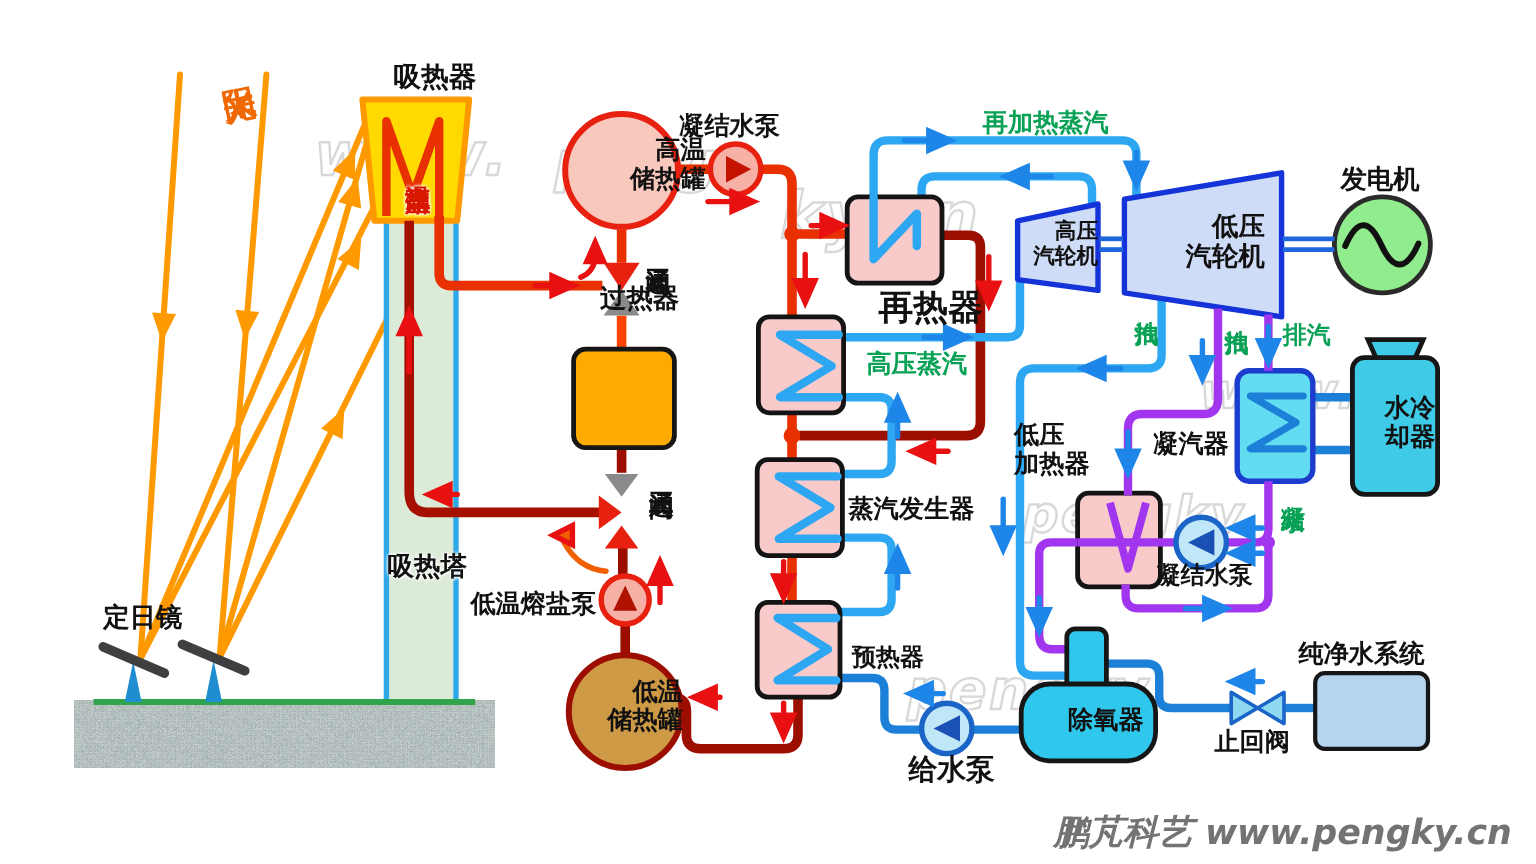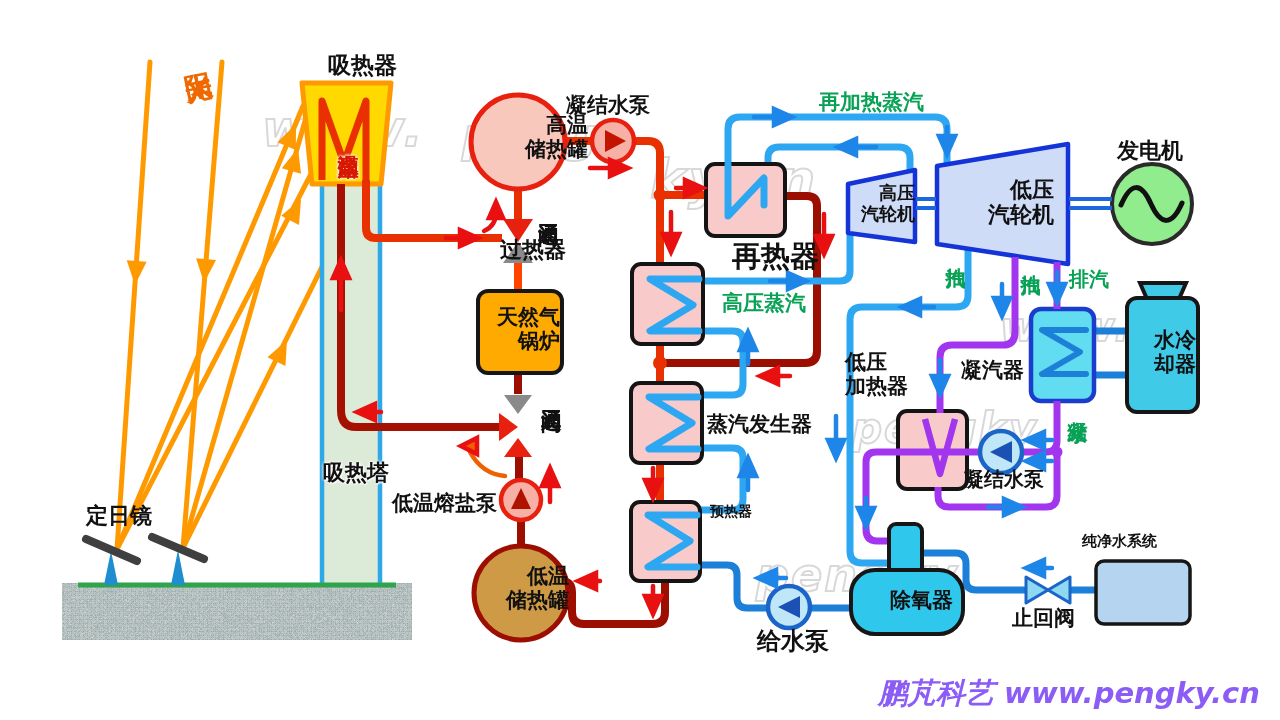--- a/index.html
+++ b/index.html
@@ -10,21 +10,21 @@
   .lbl span{display:block;}
   .ctr{text-align:right;}
   .vert{writing-mode:vertical-rl;text-orientation:upright;letter-spacing:1px;}
   .green{color:#08a155;}
   .red{color:#d81800;text-shadow:0 0 3px #fff,0 0 3px #fff;}
   .orange{color:#f06800;}
   .halo{text-shadow:0 0 3px #fff,0 0 3px #fff,1px 1px 2px #fff;}
   .ghost{position:absolute;color:#8a8a8a;opacity:.38;font-weight:bold;font-style:italic;
          letter-spacing:2px;-webkit-text-stroke:2px #9a9a9a;color:transparent;}
   .title{position:absolute;left:84px;top:672px;font-size:29px;font-weight:bold;color:#0a0a0a;}
-  .brand{position:absolute;left:878px;top:674px;font-size:29px;font-weight:bold;font-style:italic;color:#8b5cf6;}
+  .brand{position:absolute;left:878px;top:674px;font-size:29px;font-weight:bold;font-style:italic;color:#737373;}
 </style>
 </head>
 <body>
 
 <div id="stage">
 
   <div class="ghost" style="left:262px;top:100px;font-size:50px;">www.</div>
   <div class="ghost" style="left:650px;top:148px;font-size:54px;">ky.cn</div>
   <div class="ghost" style="left:462px;top:108px;font-size:46px;">peng</div>
   <div class="ghost" style="left:1000px;top:304px;font-size:40px;">www.</div>
@@ -276,35 +276,31 @@
   <div class="lbl vert red" style="left:336px;top:137px;font-size:21px;">高温熔盐</div>
   <div class="lbl ctr halo" style="left:315px;top:460px;width:74px;font-size:22px;">吸热塔</div>
   <div class="lbl" style="left:86px;top:503px;font-size:22px;">定日镜</div>
 
   <div class="lbl ctr" style="left:492px;top:113px;width:96px;font-size:21px;">
     <span>高温</span>
     <span>储热罐</span>
   </div>
   <div class="lbl" style="left:566px;top:93px;font-size:21px;">凝结水泵</div>
   <div class="lbl vert" style="left:536px;top:207px;font-size:21px;">三通阀</div>
-  <div class="lbl ctr" style="left:480px;top:305px;width:80px;font-size:21px;">
-    <span>天然气</span>
-    <span>锅炉</span>
-  </div>
   <div class="lbl vert" style="left:539px;top:393px;font-size:21px;">三通阀</div>
   <div class="lbl halo" style="left:392px;top:491px;font-size:21px;">低温熔盐泵</div>
   <div class="lbl ctr" style="left:473px;top:564px;width:96px;font-size:21px;">
     <span>低温</span>
     <span>储热罐</span>
   </div>
 
   <div class="lbl" style="left:500px;top:237px;font-size:22px;">过热器</div>
   <div class="lbl" style="left:712px;top:240px;font-size:29px;margin-left:20px;">再热器</div>
   <div class="lbl" style="left:707px;top:412px;font-size:21px;">蒸汽发生器</div>
-  <div class="lbl" style="left:710px;top:503px;font-size:14px;">预热器</div>
+  <div class="lbl" style="left:710px;top:536px;font-size:20px;">预热器</div>
 
   <div class="lbl green" style="left:722px;top:291px;font-size:21px;">高压蒸汽</div>
   <div class="lbl green" style="left:819px;top:90px;font-size:21px;font-family:Liberation Serif, serif;">再加热蒸汽</div>
 
   <div class="lbl ctr" style="left:849px;top:183px;width:66px;font-size:18px;">
     <span>高压</span>
     <span>汽轮机</span>
   </div>
   <div class="lbl ctr" style="left:950px;top:177px;width:104px;font-size:22px;">
     <span>低压</span>
@@ -323,16 +319,16 @@
   </div>
   <div class="lbl vert green" style="left:1066px;top:406px;font-size:20px;">凝结水</div>
   <div class="lbl" style="left:964px;top:468px;font-size:20px;">凝结水泵</div>
   <div class="lbl" style="left:845px;top:350px;font-size:21px;">
     <span>低压</span>
     <span>加热器</span>
   </div>
   <div class="lbl" style="left:890px;top:588px;font-size:21px;">除氧器</div>
   <div class="lbl" style="left:757px;top:628px;font-size:24px;">给水泵</div>
   <div class="lbl" style="left:1012px;top:606px;font-size:21px;">止回阀</div>
-  <div class="lbl" style="left:1082px;top:533px;font-size:15px;">纯净水系统</div>
+  <div class="lbl" style="left:1082px;top:533px;font-size:21px;">纯净水系统</div>
 
   <div class="brand">鹏芃科艺 www.pengky.cn</div>
 </div>
 
 </body></html>

